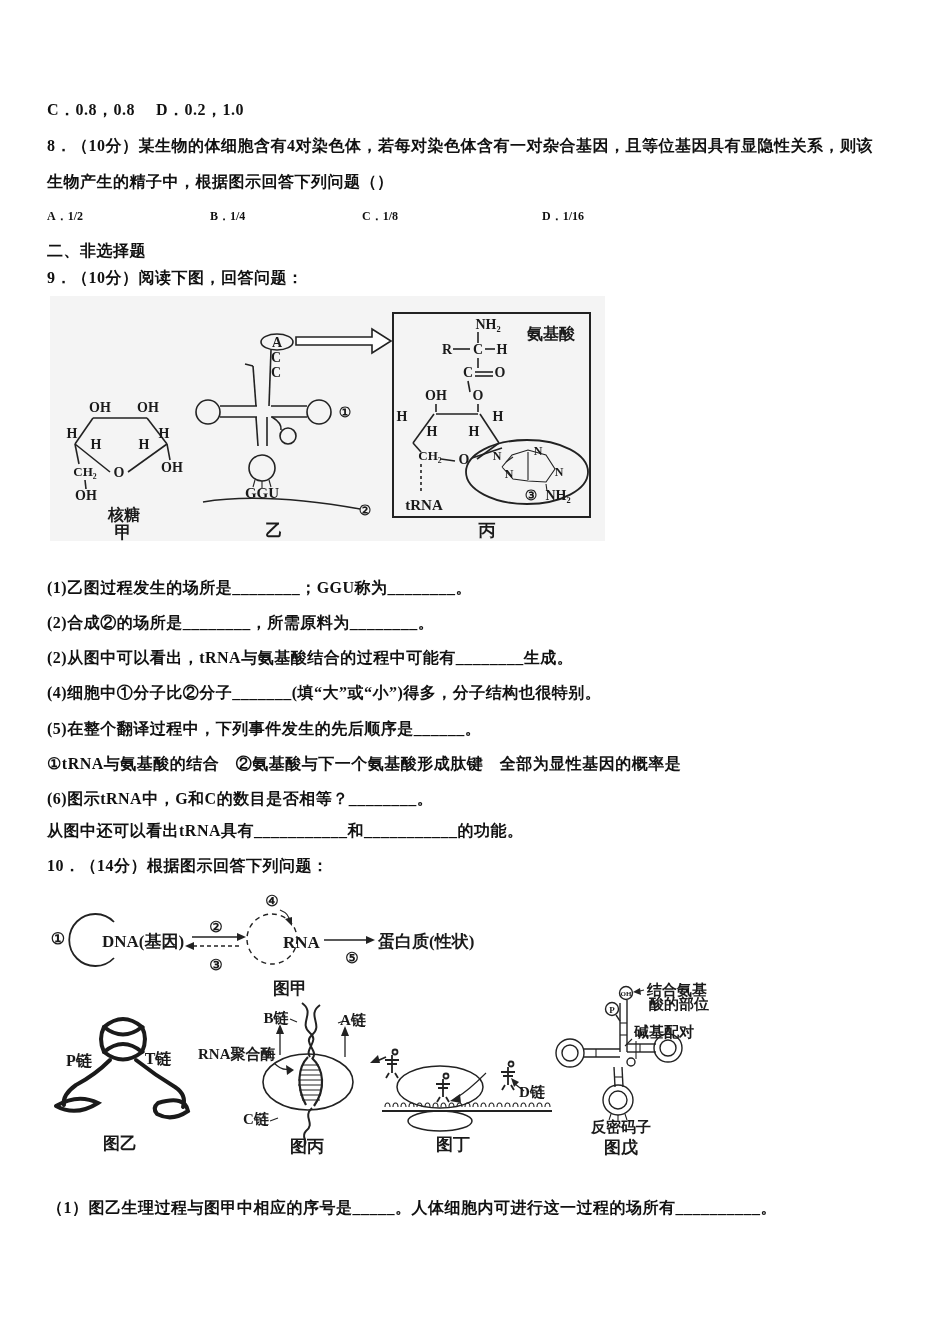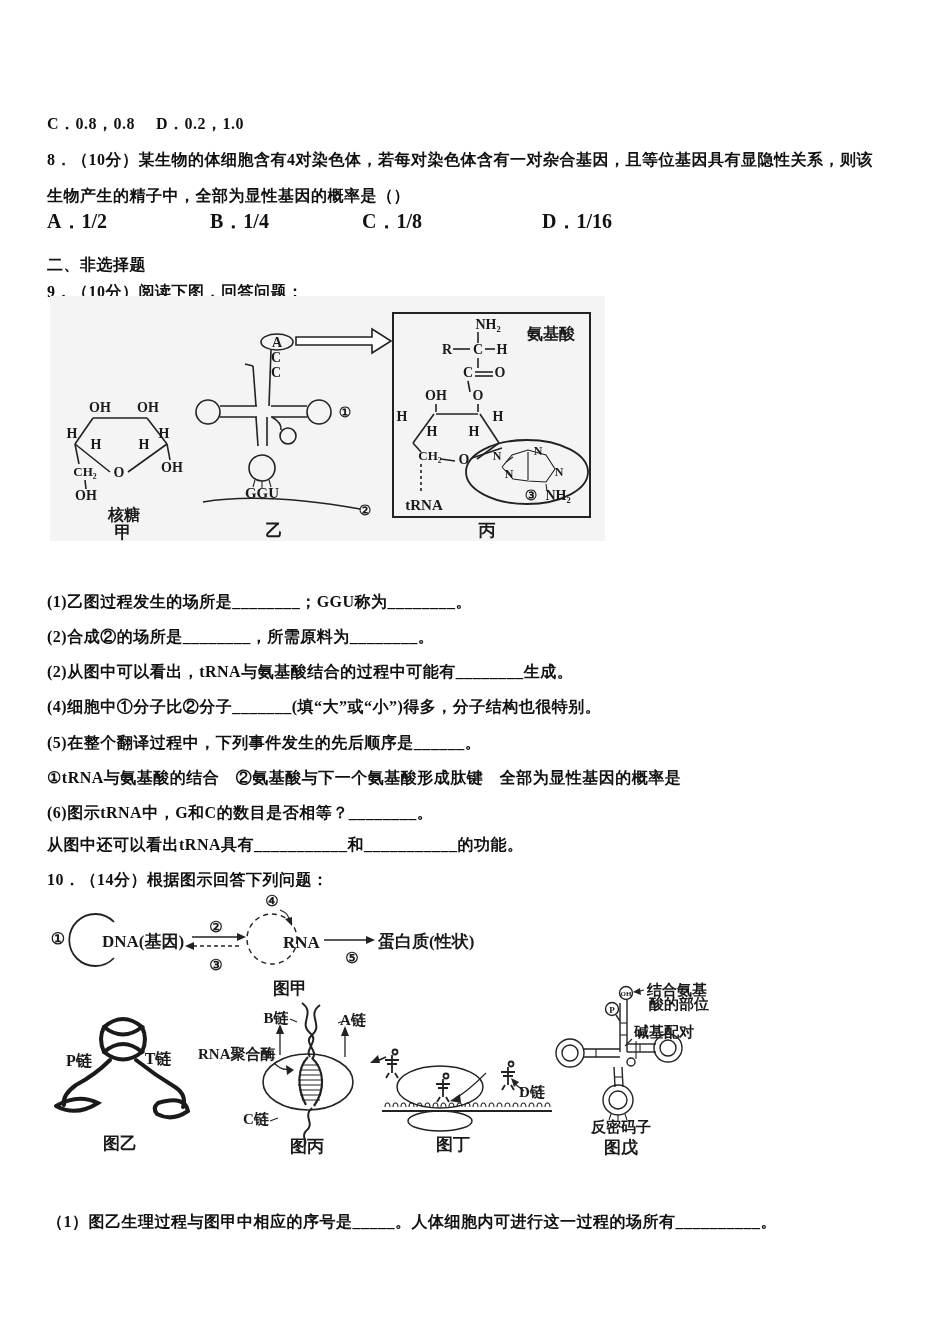--- a/index.html
+++ b/index.html
@@ -2,39 +2,39 @@
 <html><head>
 <meta charset="utf-8">
 <style>
   html,body{margin:0;padding:0;}
   body{
     width:950px;height:1344px;background:#ffffff;position:relative;
     font-family:"Liberation Serif",serif;color:#111;overflow:hidden;
   }
   .tline{
     position:absolute;left:47px;font-size:16px;font-weight:bold;
-    white-space:nowrap;line-height:20px;letter-spacing:0.5px;margin-top:14px;
+    white-space:nowrap;line-height:20px;letter-spacing:0.5px;
   }
-  .opt{position:absolute;font-size:20px;font-weight:bold;white-space:nowrap;}
+  .opt{position:absolute;font-size:12px;font-weight:bold;white-space:nowrap;}
   .fig{position:absolute;}
   #q9fig{background:#f4f4f4;}
   svg text{font-family:"Liberation Serif",serif;font-weight:bold;fill:#1a1a1a;}
   svg .ln{stroke:#222;stroke-width:1.6;fill:none;}
   svg .thin{stroke:#222;stroke-width:1.1;fill:none;}
   svg .tube{stroke:#222;stroke-width:1.4;fill:none;}
   svg .ribbon{stroke:#1a1a1a;stroke-width:4;fill:none;stroke-linecap:round;}
   svg .hx{stroke:#222;stroke-width:2;fill:none;}
   svg .hd{fill:#222;stroke:none;}
 </style>
 </head>
 <body>
 
 <div class="tline" style="top:100px">C．0.8，0.8　 D．0.2，1.0</div>
 <div class="tline" style="top:136px">8．（10分）某生物的体细胞含有4对染色体，若每对染色体含有一对杂合基因，且等位基因具有显隐性关系，则该</div>
-<div class="tline" style="top:172px">生物产生的精子中，全部为显性基因的概率是（）</div>
+<div class="tline" style="top:172px">生物产生的精子中，根据图示回答下列问题（）</div>
 
 <span class="opt" style="left:47px;top:208px">A．1/2</span>
 <span class="opt" style="left:210px;top:208px">B．1/4</span>
 <span class="opt" style="left:362px;top:208px">C．1/8</span>
 <span class="opt" style="left:542px;top:208px">D．1/16</span>
 
 <div class="tline" style="top:241px">二、非选择题</div>
 <div class="tline" style="top:268px">9．（10分）阅读下图，回答问题：</div>
 
 <svg id="q9fig" class="fig" style="left:50px;top:296px" width="555" height="245" viewBox="0 0 555 245">

